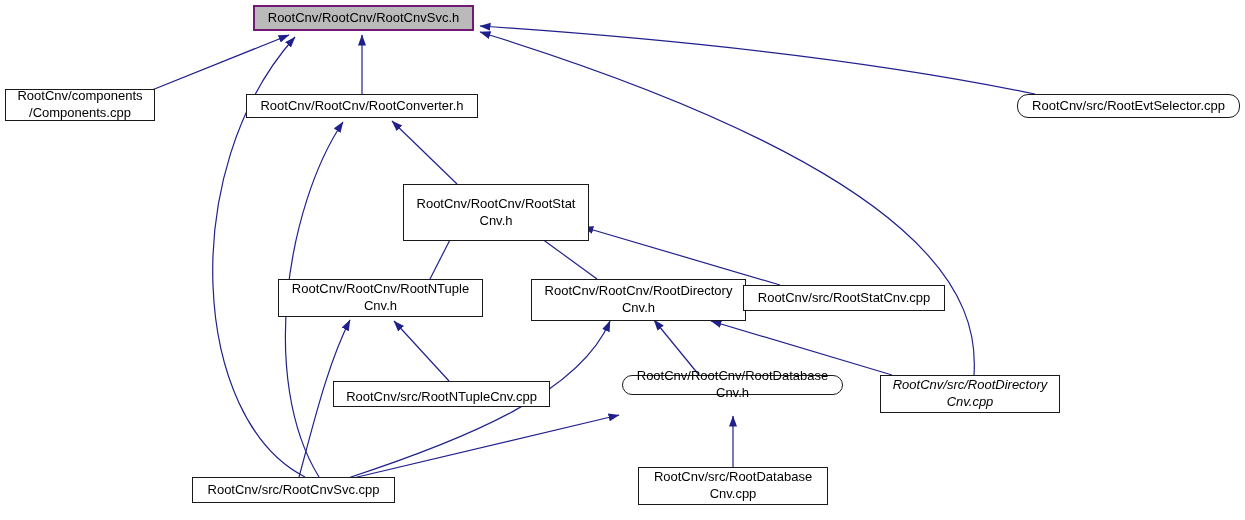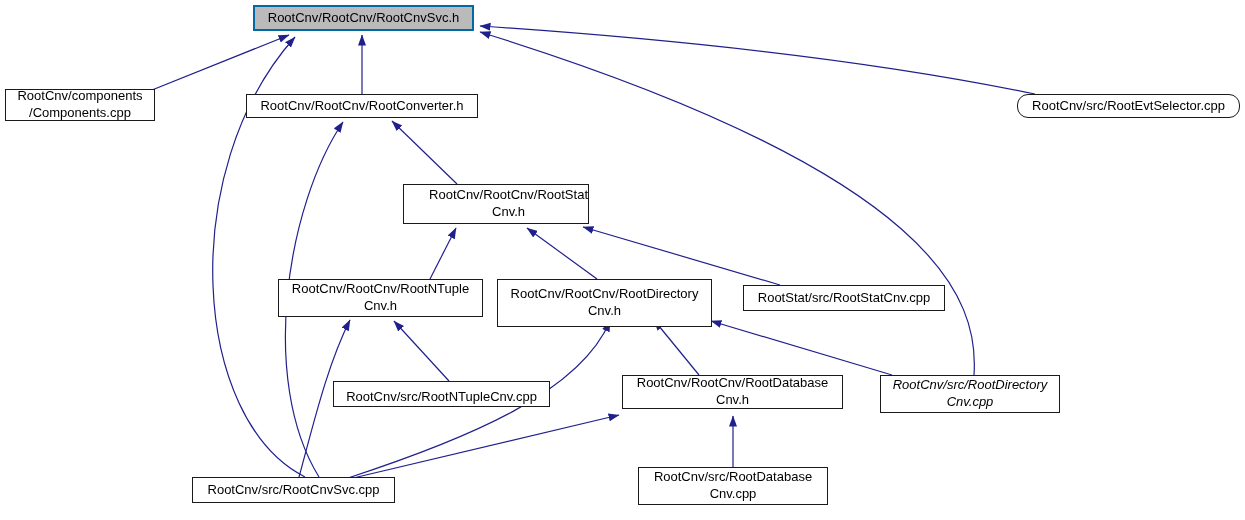--- a/index.html
+++ b/index.html
@@ -37,21 +37,21 @@
     justify-content: center;
     text-align: center;
     font-size: 13px;
     line-height: 1.3;
     color: var(--text-color, #000000);
     white-space: pre-line;
     cursor: pointer;
   }
   .node.root {
     background: var(--root-fill, #bababa);
-    border: 2px solid #0369a1;
+    border: 2px solid #701a75;
     cursor: default;
   }
   .node span { white-space: pre-line; }
 </style>
 </head>
 <body>
 
 <svg class="edges" viewBox="0 0 1245 520">
   <defs>
     <marker id="arrowhead" markerUnits="userSpaceOnUse" markerWidth="12" markerHeight="9" refX="10.5" refY="4" orient="auto">
@@ -75,27 +75,27 @@
   <path class="edge" d="M348,478 C470,438 580,392 610,321" marker-end="url(#arrowhead)"></path>
   <path class="edge" d="M349,479 L619,415" marker-end="url(#arrowhead)"></path>
   <path class="edge" d="M733,467 L733,416" marker-end="url(#arrowhead)"></path>
 </svg>
 
 <div class="node root" style="left:253px; top:5px;  width:221px; height:26px;"><span>RootCnv/RootCnv/RootCnvSvc.h</span></div>
 <div class="node" style="left:5px;   top:89px; width:150px; height:32px;"><span>RootCnv/components
 /Components.cpp</span></div>
 <div class="node" style="left:246px; top:94px; width:232px; height:24px;"><span>RootCnv/RootCnv/RootConverter.h</span></div>
 <div class="node" style="left:1017px;top:94px; width:223px; height:24px;border-radius:11px;"><span>RootCnv/src/RootEvtSelector.cpp</span></div>
-<div class="node" style="left:403px; top:184px;width:186px; height:40px;justify-content:flex-end;"><span>RootCnv/RootCnv/RootStat
+<div class="node" style="left:403px; top:184px;width:186px; height:57px;"><span>RootCnv/RootCnv/RootStat
 Cnv.h</span></div>
 <div class="node" style="left:278px; top:279px;width:205px; height:38px;"><span>RootCnv/RootCnv/RootNTuple
 Cnv.h</span></div>
-<div class="node" style="left:497px; top:279px;width:215px; height:48px;"><span>RootCnv/RootCnv/RootDirectory
+<div class="node" style="left:531px; top:279px;width:215px; height:42px;"><span>RootCnv/RootCnv/RootDirectory
 Cnv.h</span></div>
-<div class="node" style="left:743px; top:285px;width:202px; height:26px;"><span>RootStat/src/RootStatCnv.cpp</span></div>
+<div class="node" style="left:743px; top:285px;width:202px; height:26px;"><span>RootCnv/src/RootStatCnv.cpp</span></div>
 <div class="node" style="left:333px; top:381px;width:217px; height:26px;align-items:flex-end;"><span>RootCnv/src/RootNTupleCnv.cpp</span></div>
-<div class="node" style="left:622px; top:375px;width:221px; height:34px;"><span>RootCnv/RootCnv/RootDatabase
+<div class="node" style="left:622px; top:375px;width:221px; height:20px;border-radius:19px;"><span>RootCnv/RootCnv/RootDatabase
 Cnv.h</span></div>
 <div class="node" style="left:880px; top:375px;width:180px; height:38px;font-style:italic;"><span>RootCnv/src/RootDirectory
 Cnv.cpp</span></div>
 <div class="node" style="left:192px; top:477px;width:203px; height:26px;"><span>RootCnv/src/RootCnvSvc.cpp</span></div>
 <div class="node" style="left:638px; top:467px;width:190px; height:38px;"><span>RootCnv/src/RootDatabase
 Cnv.cpp</span></div>
 
 </body></html>

